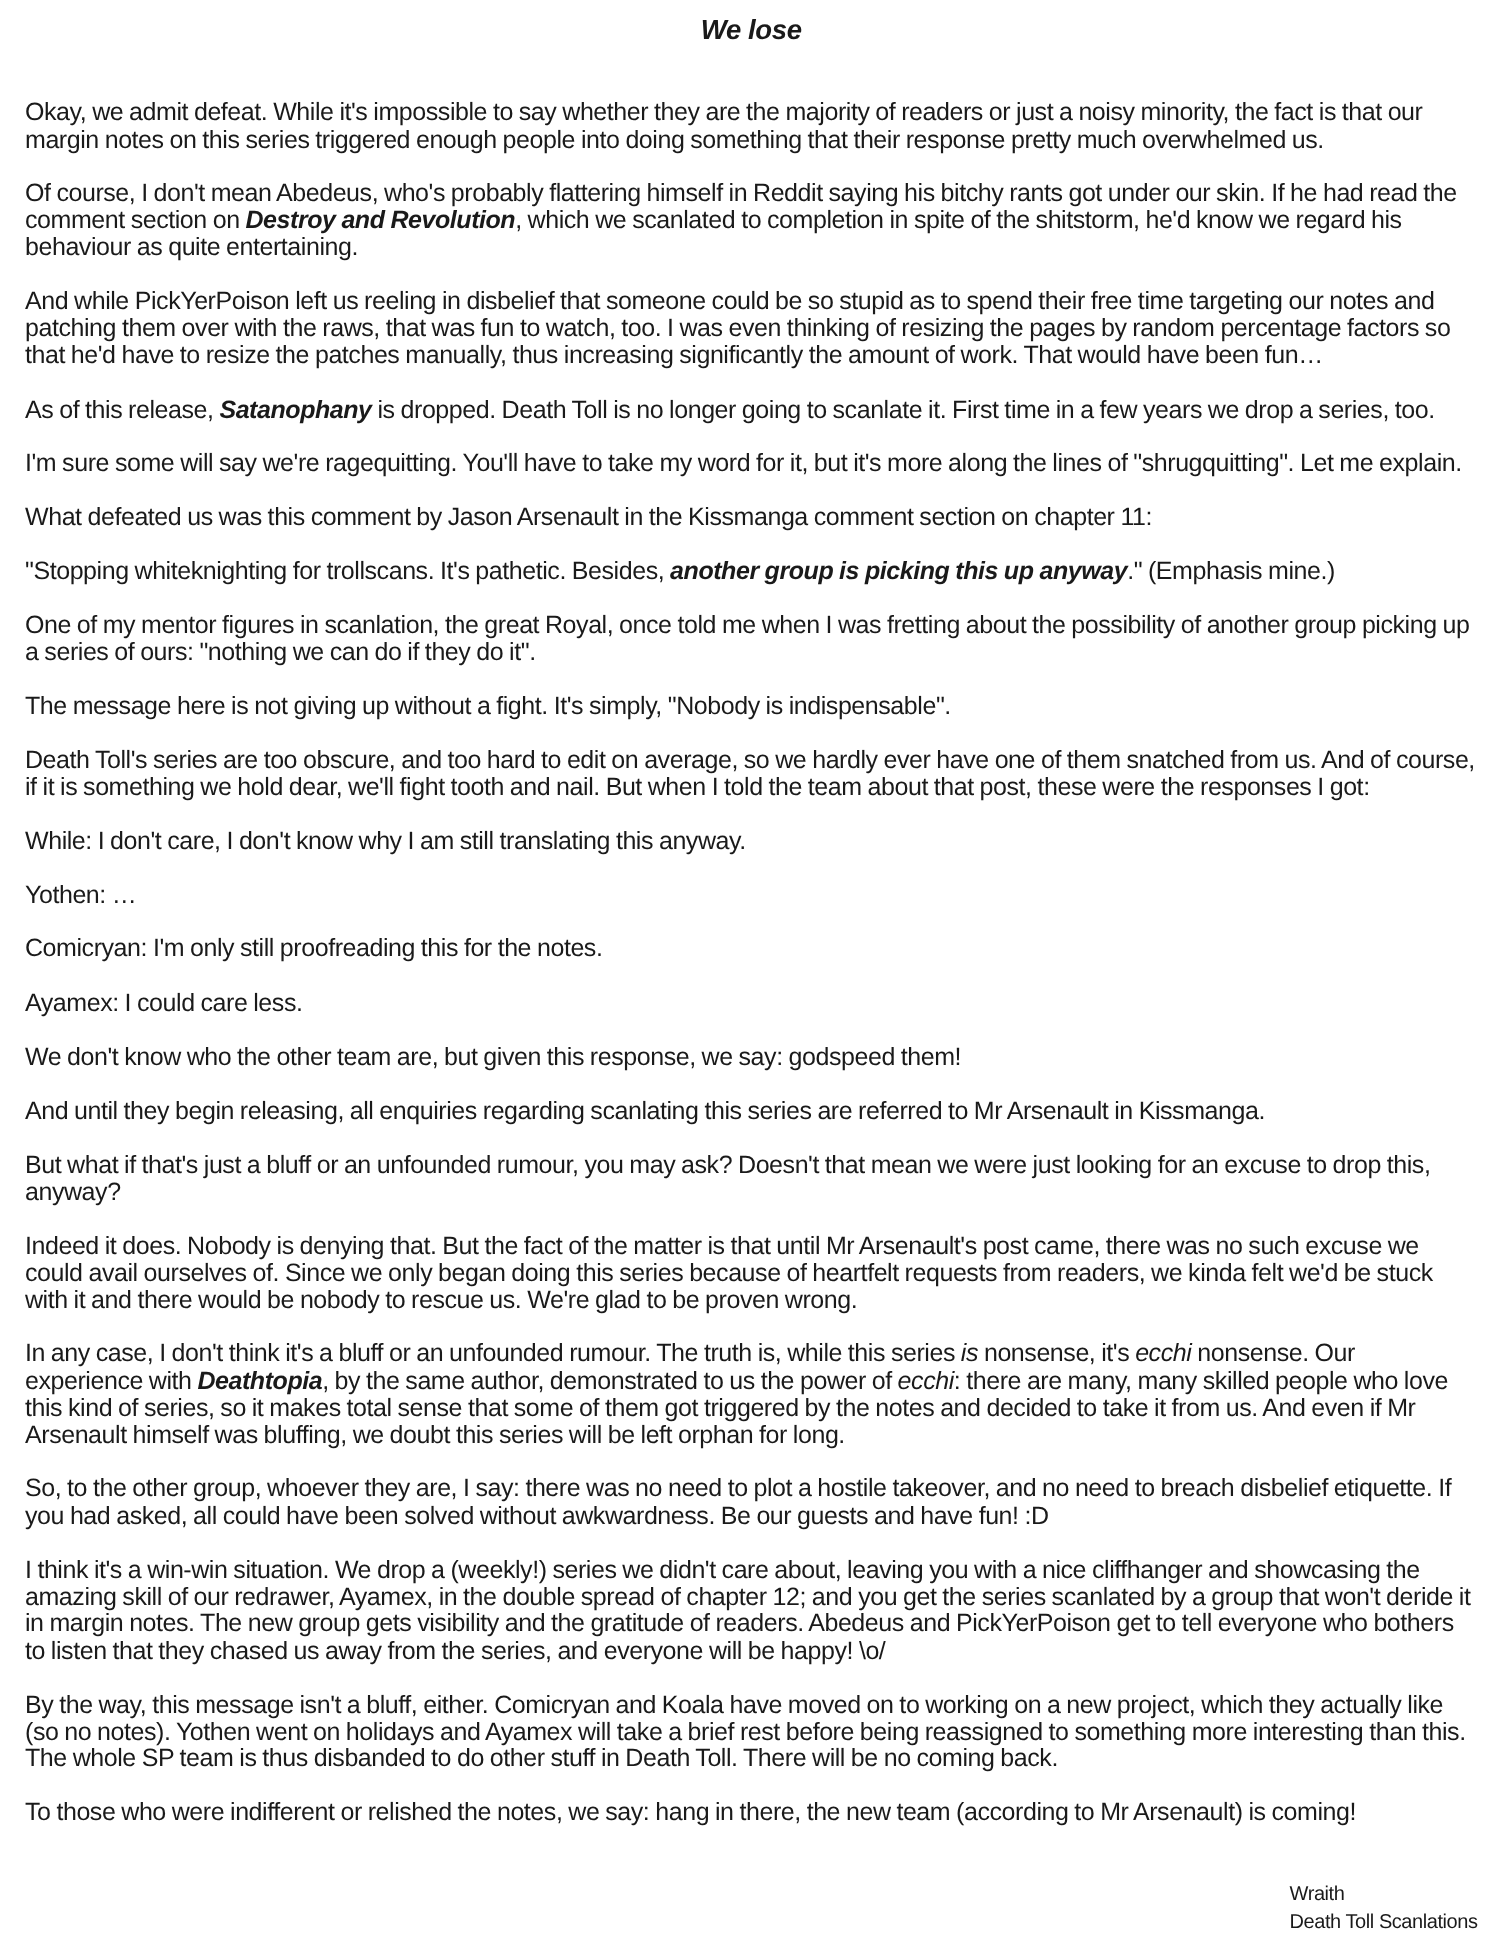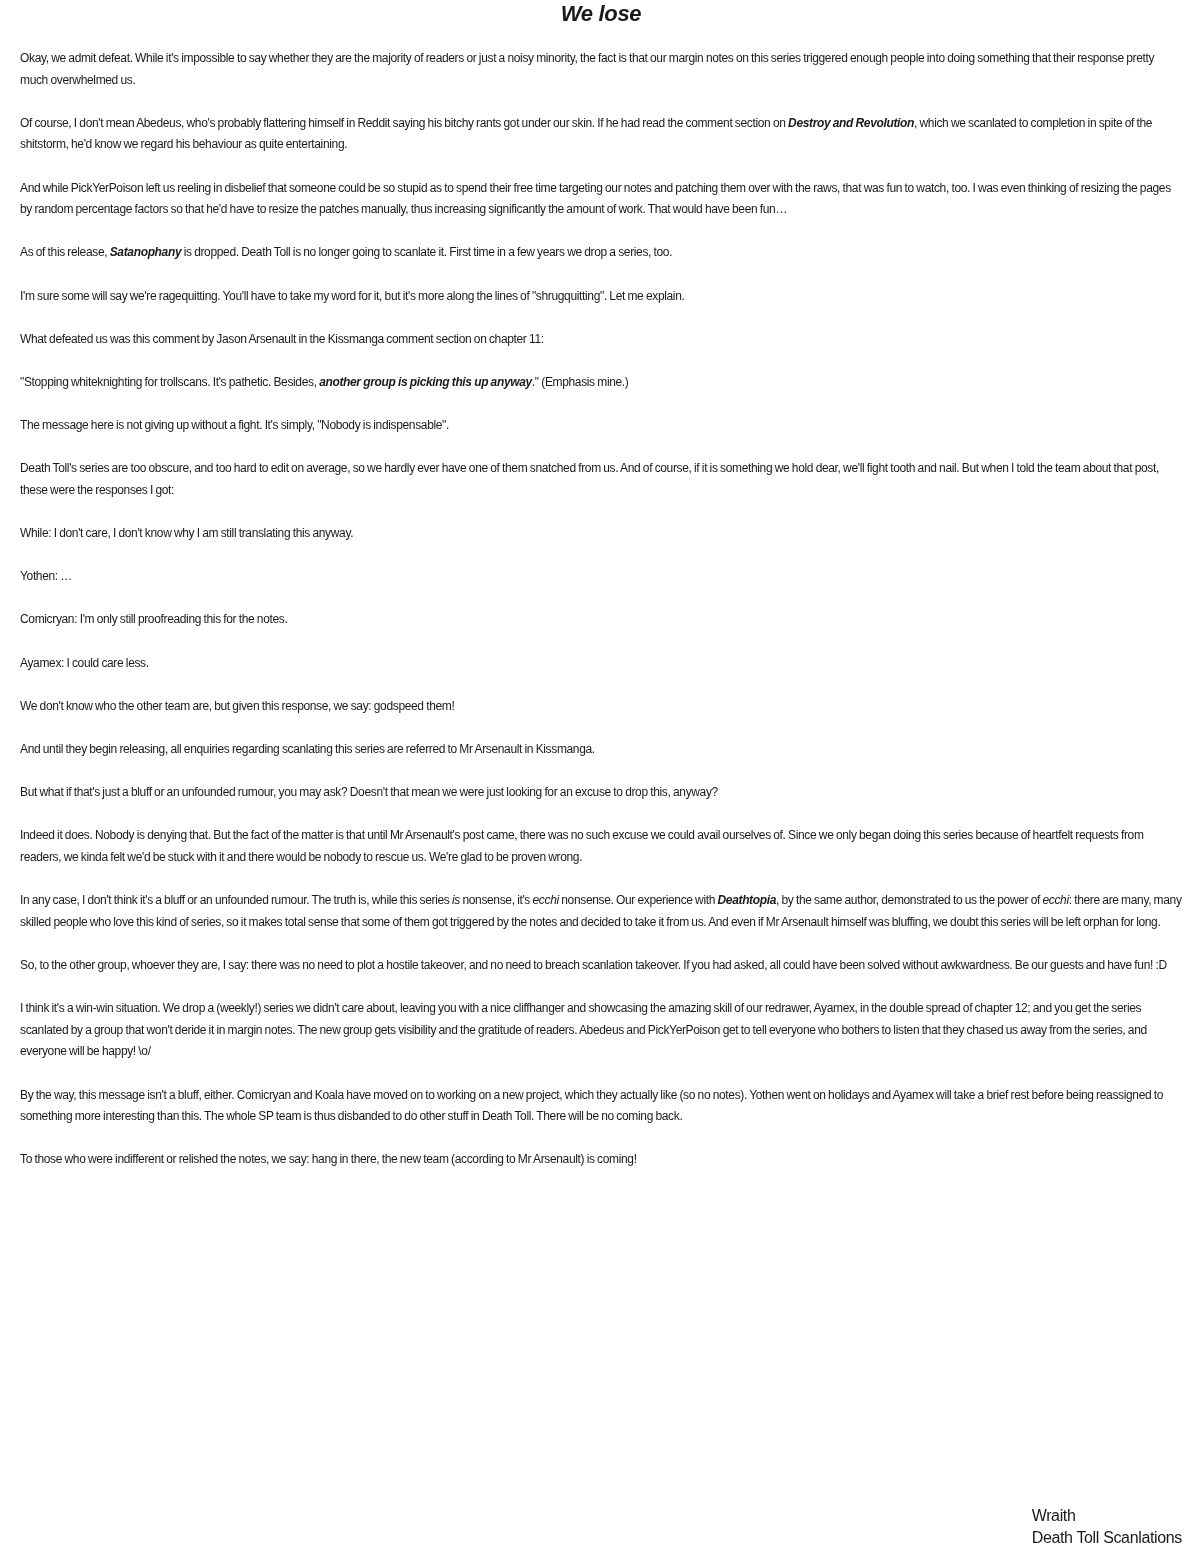--- a/index.html
+++ b/index.html
@@ -20,29 +20,31 @@
       height: 1562px;
       box-sizing: border-box;
       padding: 0 18px 0 20px;
     }
     .title {
       text-align: center;
       font-size: 22px;
       font-weight: bold;
       font-style: italic;
       margin: 0;
+      padding-top: 10px;
       height: 48px;
       line-height: 28px;
       letter-spacing: -0.3px;
     }
     .body {
-      font-size: 12px;
+      font-size: 20px;
       line-height: 21.6px;
       letter-spacing: -0.35px;
       word-spacing: -0.5px;
+      margin-top: 22px;
     }
     .para {
       margin: 0 0 21.6px 0;
     }
     .run-bi { font-weight: bold; font-style: italic; }
     .run-i { font-style: italic; }
     .signature {
       position: absolute;
       right: 18px;
       top: 1505px;
@@ -60,32 +62,33 @@
   <h1 class="title">We lose</h1>
 
   <div class="body" id="body">
       <p class="para"><span>Okay, we admit defeat. While it's impossible to say whether they are the majority of readers or just a noisy minority, the fact is that our margin notes on this series triggered enough people into doing something that their response pretty much overwhelmed us.</span></p>
       <p class="para"><span>Of course, I don't mean Abedeus, who's probably flattering himself in Reddit saying his bitchy rants got under our skin. If he had read the comment section on </span><span class="run-bi">Destroy and Revolution</span><span>, which we scanlated to completion in spite of the shitstorm, he'd know we regard his behaviour as quite entertaining.</span></p>
       <p class="para"><span>And while PickYerPoison left us reeling in disbelief that someone could be so stupid as to spend their free time targeting our notes and patching them over with the raws, that was fun to watch, too. I was even thinking of resizing the pages by random percentage factors so that he'd have to resize the patches manually, thus increasing significantly the amount of work. That would have been fun…</span></p>
       <p class="para"><span>As of this release, </span><span class="run-bi">Satanophany</span><span> is dropped. Death Toll is no longer going to scanlate it. First time in a few years we drop a series, too.</span></p>
       <p class="para"><span>I'm sure some will say we're ragequitting. You'll have to take my word for it, but it's more along the lines of "shrugquitting". Let me explain.</span></p>
       <p class="para"><span>What defeated us was this comment by Jason Arsenault in the Kissmanga comment section on chapter 11:</span></p>
       <p class="para"><span>"Stopping whiteknighting for trollscans. It's pathetic. Besides, </span><span class="run-bi">another group is picking this up anyway</span><span>." (Emphasis mine.)</span></p>
+      <p class="para"><span>One of my mentor figures in scanlation, the great Royal, once told me when I was fretting about the possibility of another group picking up a series of ours: "nothing we can do if they do it".</span></p>
       <p class="para"><span>The message here is not giving up without a fight. It's simply, "Nobody is indispensable".</span></p>
       <p class="para"><span>Death Toll's series are too obscure, and too hard to edit on average, so we hardly ever have one of them snatched from us. And of course, if it is something we hold dear, we'll fight tooth and nail. But when I told the team about that post, these were the responses I got:</span></p>
       <p class="para"><span>While: I don't care, I don't know why I am still translating this anyway.</span></p>
       <p class="para"><span>Yothen: …</span></p>
       <p class="para"><span>Comicryan: I'm only still proofreading this for the notes.</span></p>
       <p class="para"><span>Ayamex: I could care less.</span></p>
       <p class="para"><span>We don't know who the other team are, but given this response, we say: godspeed them!</span></p>
       <p class="para"><span>And until they begin releasing, all enquiries regarding scanlating this series are referred to Mr Arsenault in Kissmanga.</span></p>
       <p class="para"><span>But what if that's just a bluff or an unfounded rumour, you may ask? Doesn't that mean we were just looking for an excuse to drop this, anyway?</span></p>
       <p class="para"><span>Indeed it does. Nobody is denying that. But the fact of the matter is that until Mr Arsenault's post came, there was no such excuse we could avail ourselves of. Since we only began doing this series because of heartfelt requests from readers, we kinda felt we'd be stuck with it and there would be nobody to rescue us. We're glad to be proven wrong.</span></p>
       <p class="para"><span>In any case, I don't think it's a bluff or an unfounded rumour. The truth is, while this series </span><span class="run-i">is</span><span> nonsense, it's </span><span class="run-i">ecchi</span><span> nonsense. Our experience with </span><span class="run-bi">Deathtopia</span><span>, by the same author, demonstrated to us the power of </span><span class="run-i">ecchi</span><span>: there are many, many skilled people who love this kind of series, so it makes total sense that some of them got triggered by the notes and decided to take it from us. And even if Mr Arsenault himself was bluffing, we doubt this series will be left orphan for long.</span></p>
-      <p class="para"><span>So, to the other group, whoever they are, I say: there was no need to plot a hostile takeover, and no need to breach scanlation takeover. If you had asked, all could have been solved without awkwardness. Be our guests and have fun! :D</span></p>
+      <p class="para"><span>So, to the other group, whoever they are, I say: there was no need to plot a hostile takeover, and no need to breach disbelief etiquette. If you had asked, all could have been solved without awkwardness. Be our guests and have fun! :D</span></p>
       <p class="para"><span>I think it's a win-win situation. We drop a (weekly!) series we didn't care about, leaving you with a nice cliffhanger and showcasing the amazing skill of our redrawer, Ayamex, in the double spread of chapter 12; and you get the series scanlated by a group that won't deride it in margin notes. The new group gets visibility and the gratitude of readers. Abedeus and PickYerPoison get to tell everyone who bothers to listen that they chased us away from the series, and everyone will be happy! \o/</span></p>
       <p class="para"><span>By the way, this message isn't a bluff, either. Comicryan and Koala have moved on to working on a new project, which they actually like (so no notes). Yothen went on holidays and Ayamex will take a brief rest before being reassigned to something more interesting than this. The whole SP team is thus disbanded to do other stuff in Death Toll. There will be no coming back.</span></p>
       <p class="para"><span>To those who were indifferent or relished the notes, we say: hang in there, the new team (according to Mr Arsenault) is coming!</span></p>
     </div>
 
   <div class="signature">
     <div>Wraith</div>
     <div>Death Toll Scanlations</div>
   </div>
 </div>

